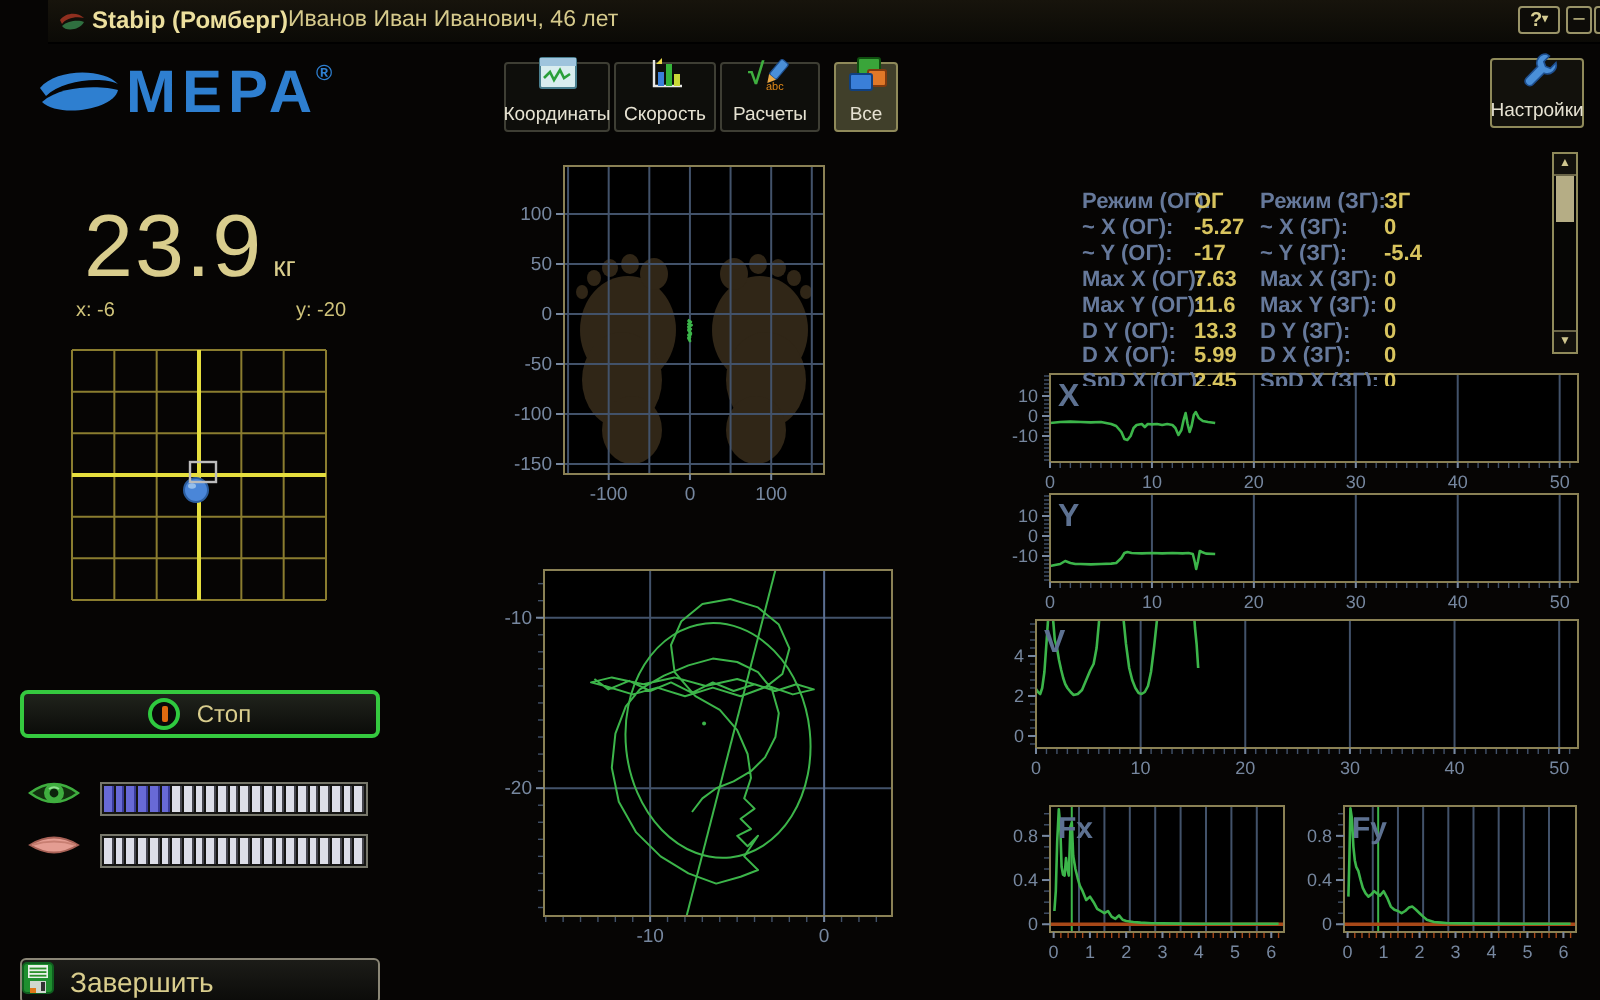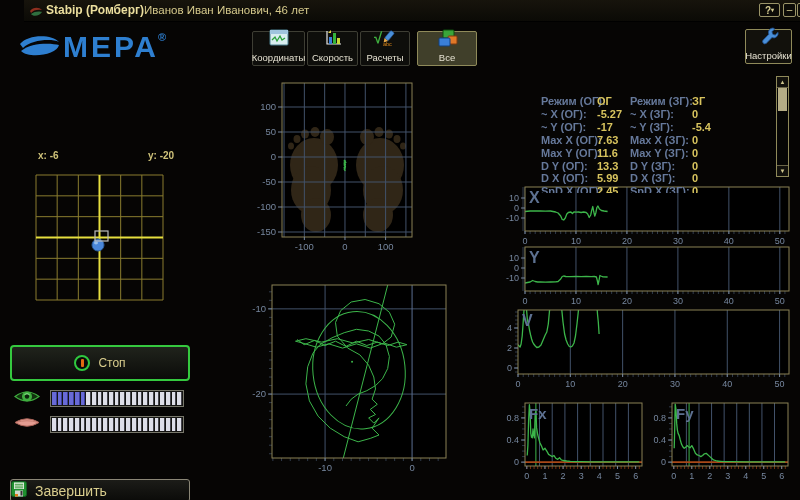--- a/index.html
+++ b/index.html
@@ -28,33 +28,33 @@
   .logo-reg{color:#2e7fd0;font-size:11px;font-weight:bold;position:relative;top:-10px;left:-1px;}
   .tbtn{position:absolute;top:31px;height:35px;background:#0e0e0b;border:1px solid #3e3e34;
         border-radius:2px;display:flex;flex-direction:column;align-items:center;
         justify-content:flex-end;box-sizing:border-box;padding-bottom:2px;cursor:default;}
   .tbtn .lbl{font-size:9.5px;color:#e6e2d2;white-space:nowrap;}
   .tbtn .ic{margin-bottom:1px;}
   .tb-traj{left:194px;width:56px;}
   .tb-coord{left:252px;width:53px;}
   .tb-speed{left:307px;width:51px;}
   .tb-calc{left:360px;width:50px;}
-  .tb-all{left:417px;width:60px;background:#403f2a;border-color:#8f8a5a;}
+  .tb-all{left:417px;width:32px;background:#403f2a;border-color:#8f8a5a;}
   .tb-settings{left:745px;top:29px;width:47px;height:35px;background:#12110c;border:1px solid #8f8a5a;}
 
   
   .weight{position:absolute;left:42px;top:99px;color:#d9cd8d;display:flex;align-items:baseline;}
   .weight .val{font-size:44px;letter-spacing:1px;}
   .weight .unit{font-size:14px;margin-left:5px;}
-  .coord{position:absolute;top:150px;font-size:10px;font-weight:bold;color:#cfc37a;}
+  .coord{position:absolute;top:150px;font-size:10px;font-weight:normal;color:#cfc37a;}
   .coord-x{left:38px;}
   .coord-y{left:148px;}
   #target{position:absolute;left:35px;top:174px;}
 
-  .stopbtn{position:absolute;left:10px;top:345px;width:180px;height:36px;
+  .stopbtn{position:absolute;left:10px;top:345px;width:180px;height:24px;
            background:linear-gradient(#20231c,#0b0c09);border:2px solid #35c93f;border-radius:4px;
            display:flex;align-items:center;justify-content:center;gap:8px;box-sizing:border-box;
            color:#d9cd8d;font-size:12px;cursor:default;}
   .stop-ic{width:12px;height:12px;border:2.5px solid #2fc93f;border-radius:50%;
            background:#0a0a0a;display:flex;align-items:center;justify-content:center;}
   .stop-ic i{display:block;width:3px;height:8px;background:#e06a10;border-radius:1px;}
 
   .mrow{position:absolute;left:14px;display:flex;align-items:center;gap:10px;}
   .mrow1{top:388px;}
   .mrow2{top:414px;}
@@ -163,20 +163,24 @@
   </div>
   <div class="tbtn tb-settings">
     <span class="ic">
       <svg width="20" height="19">
           <path d="M14 2 a4.5 4.5 0 0 0 -4.2 6.3 L4 14.2 a2.3 2.3 0 0 0 3.2 3.2 L13 11.6 a4.5 4.5 0 0 0 6-5.3 l-2.8 2.8 -2.4-0.9 -0.9-2.4 2.8-2.8 A4.5 4.5 0 0 0 14 2 Z" fill="#4a8fd8" stroke="#1e4f8f" stroke-width="0.8"></path>
         </svg>
     </span>
     <span class="lbl">Настройки</span>
   </div>
 
+  <div class="weight">
+    <span class="val">23.9</span>
+    <span class="unit">кг</span>
+  </div>
   <span class="coord coord-x">x: -6</span>
   <span class="coord coord-y">y: -20</span>
 
   <div id="target"><svg width="129" height="127">
         <g transform="translate(1,1)">
           <line x1="0" y1="0" x2="0" y2="125" stroke="#8a7d2f" stroke-width="1"></line>
           <line x1="21.166666666666668" y1="0" x2="21.166666666666668" y2="125" stroke="#8a7d2f" stroke-width="1"></line>
           <line x1="42.333333333333336" y1="0" x2="42.333333333333336" y2="125" stroke="#8a7d2f" stroke-width="1"></line>
           <line x1="84.66666666666667" y1="0" x2="84.66666666666667" y2="125" stroke="#8a7d2f" stroke-width="1"></line>
           <line x1="105.83333333333333" y1="0" x2="105.83333333333333" y2="125" stroke="#8a7d2f" stroke-width="1"></line>

